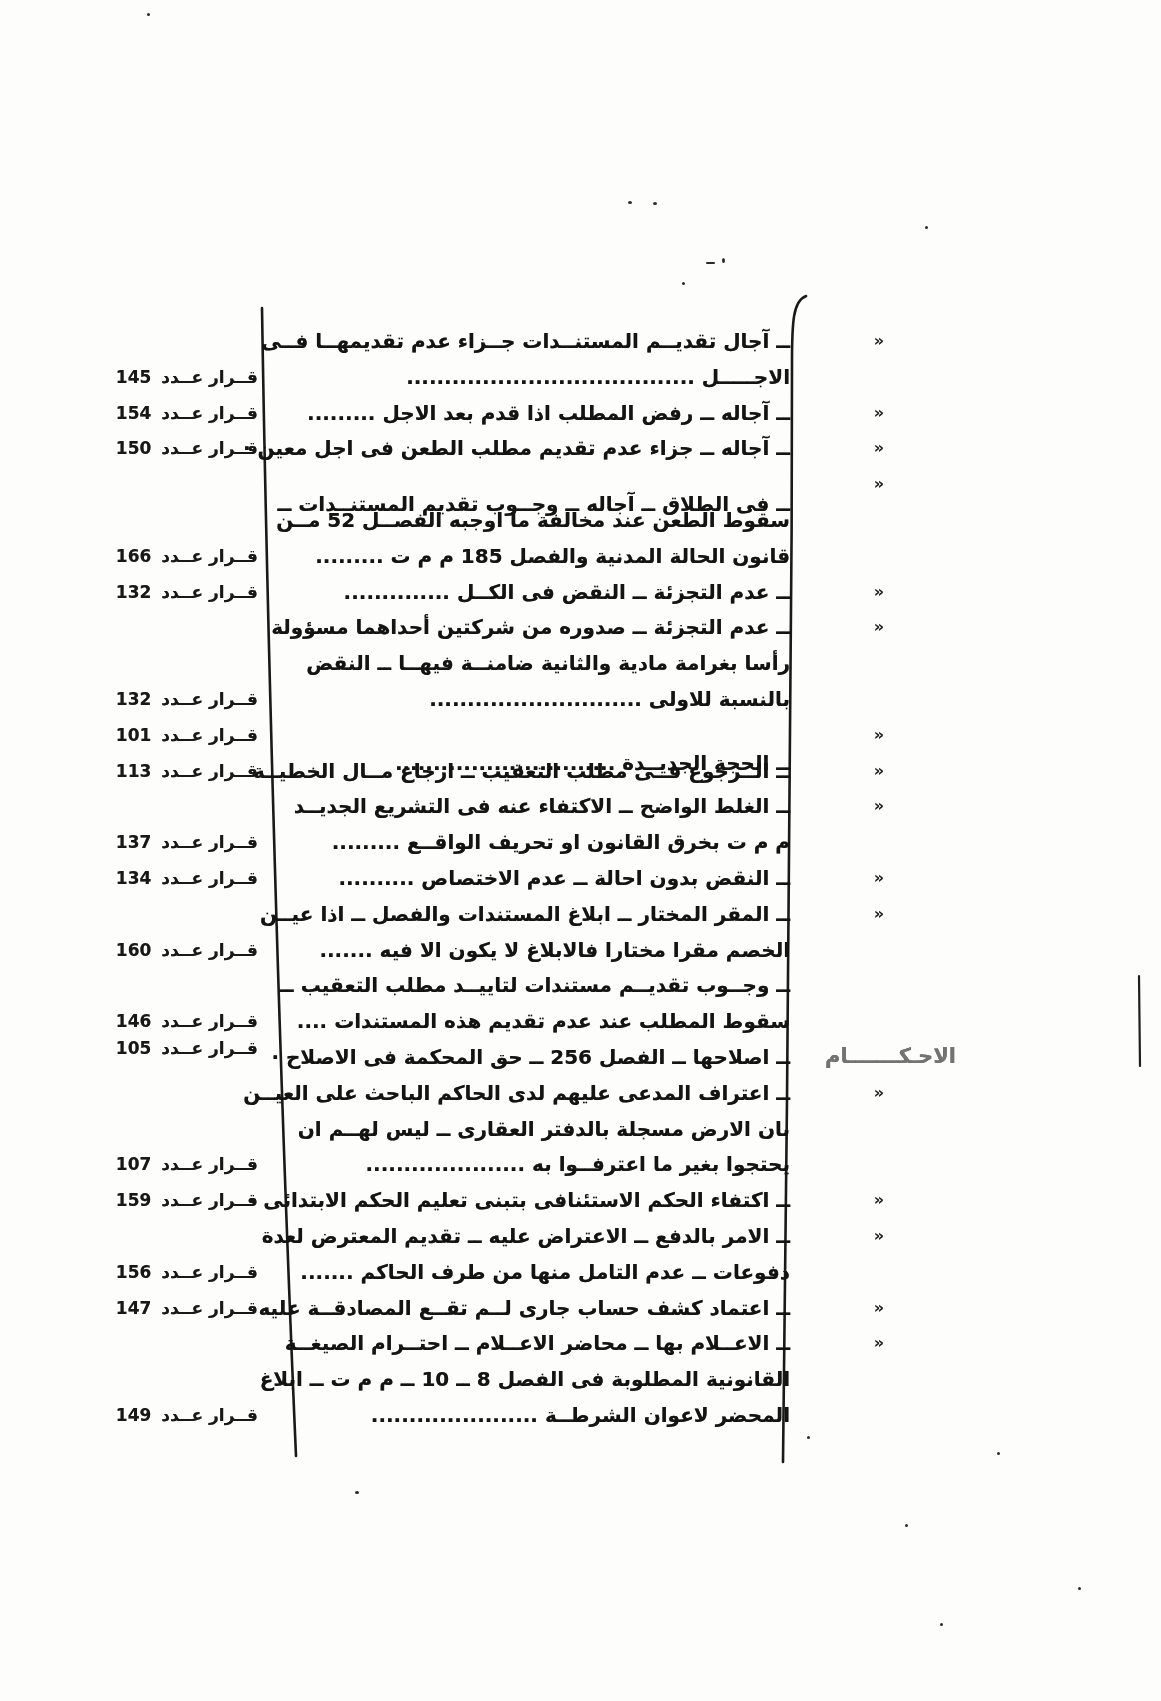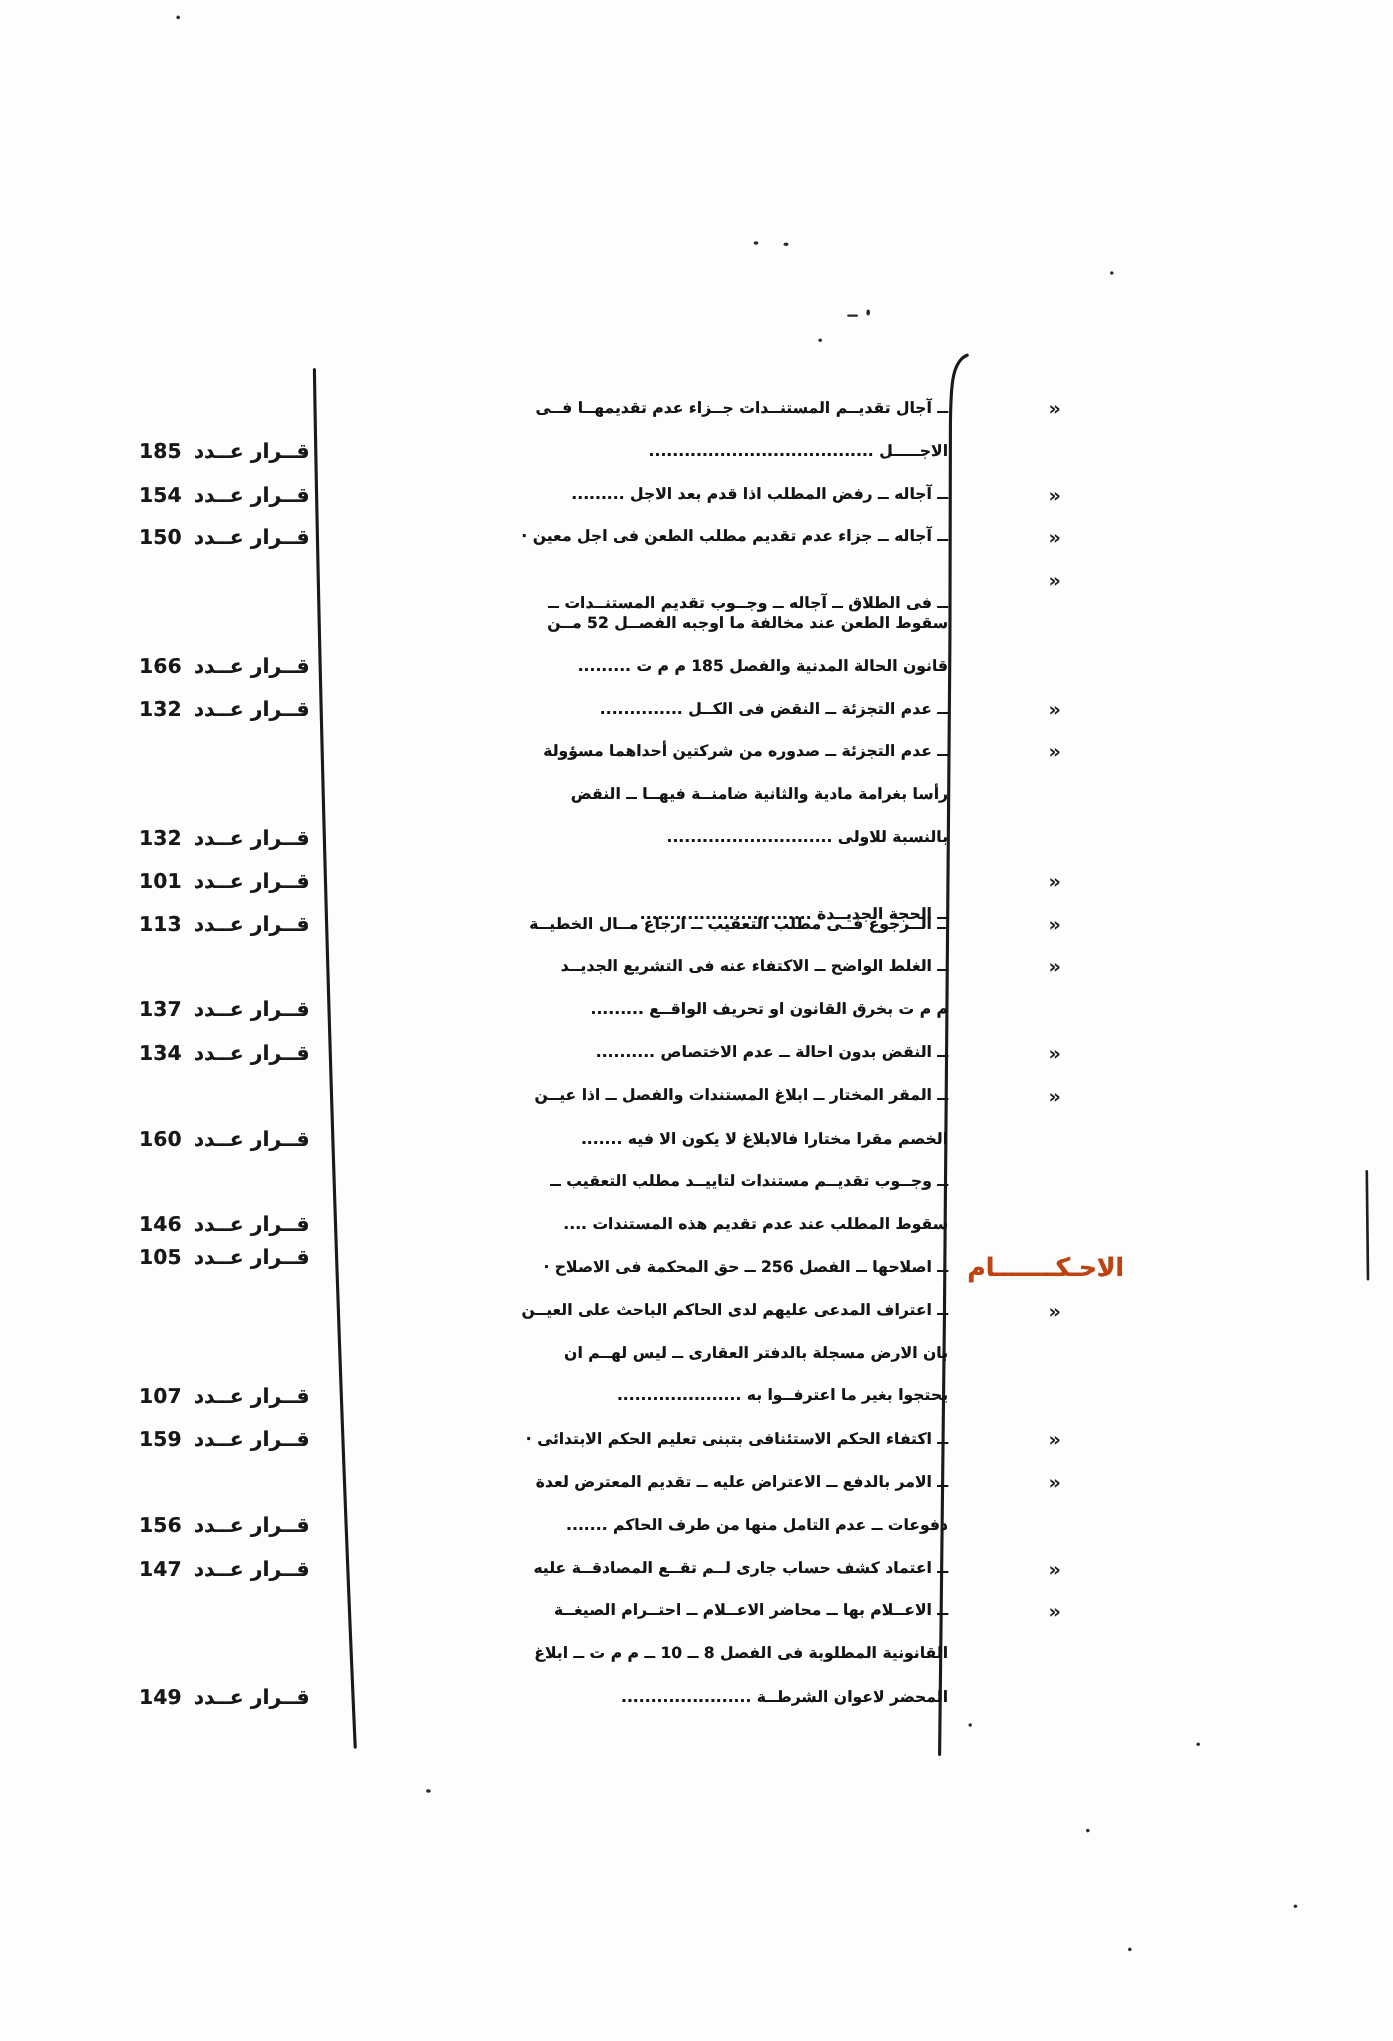--- a/index.html
+++ b/index.html
@@ -9,21 +9,21 @@
     width:1161px; height:1701px;
     background:#fdfdfb;
     overflow:hidden;
     color:#151515;
   }
   .rules-svg{position:absolute; left:0; top:0; pointer-events:none;}
   .toc-line{
     position:absolute;
     left:298px; width:492px; height:36px;
     direction:rtl; text-align:right;
-    font-size:13px; font-weight:bold; line-height:36px;
+    font-size:20px; font-weight:bold; line-height:36px;
     white-space:nowrap; overflow:visible;
     color:#141414;
     text-shadow:0 0 .5px rgba(10,10,10,.55);
     letter-spacing:.2px;
   }
   .decision-ref{
     position:absolute;
     left:106px; width:152px; height:36px;
     direction:rtl; text-align:right;
     font-size:17px; font-weight:bold; line-height:36px;
@@ -35,24 +35,24 @@
   .ditto-mark{
     position:absolute;
     left:862px; width:34px; height:36px;
     direction:ltr; text-align:center;
     font-size:16px; font-weight:bold; line-height:36px;
     color:#1c1c1c;
   }
   .section-heading{
     position:absolute;
     left:806px; width:150px; height:36px;
-    direction:rtl; text-align:left;
+    direction:rtl; text-align:right;
     font-size:21px; font-weight:bold; line-height:34px;
     white-space:nowrap;
-    color:#c2410c;
+    color:#737373;
     text-shadow:0 0 .6px rgba(10,10,10,.6);
   }
   .speck{
     position:absolute; background:#2a2a2a; border-radius:50%;
   }
   .speck.dash{border-radius:1px;}
 </style>
 </head>
 <body>
 
@@ -61,21 +61,21 @@
   <svg class="rules-svg" width="1161" height="1701" viewBox="0 0 1161 1701">
     <path d="M 262 308 C 266 560 277 1020 296 1456" stroke="#1a1a1a" stroke-width="2.6" fill="none" stroke-linecap="round"></path>
     <path d="M 806 296 C 793 301 792 322 792 362 C 792 620 789 900 787 1100 C 786 1255 784 1365 783 1462" stroke="#1a1a1a" stroke-width="2.6" fill="none" stroke-linecap="round"></path>
     <path d="M 1139 976 L 1140 1066" stroke="#1f1f1f" stroke-width="2.2" fill="none" stroke-linecap="round"></path>
   </svg>
 
   <div>
       <div class="toc-line" style="top: 323px;">ــ آجال تقديــم المستنــدات جــزاء عدم تقديمهــا فــى</div>
       <span class="ditto-mark" style="top: 323px;">»</span>
       <div class="toc-line" style="top: 359px;">الاجـــــل ......................................</div>
-      <div class="decision-ref" style="top: 359px;"><span>قــرار عــدد</span><span class="num">185</span></div>
+      <div class="decision-ref" style="top: 359px;"><span>قــرار عــدد</span><span class="num">145</span></div>
       <div class="toc-line" style="top: 395px; text-align: right;">ــ آجاله ــ رفض المطلب اذا قدم بعد الاجل .........</div>
       <div class="decision-ref" style="top: 395px;"><span>قــرار عــدد</span><span class="num">154</span></div>
       <span class="ditto-mark" style="top: 395px;">»</span>
       <div class="toc-line" style="top: 430px;">ــ آجاله ــ جزاء عدم تقديم مطلب الطعن فى اجل معين ·</div>
       <div class="decision-ref" style="top: 430px;"><span>قــرار عــدد</span><span class="num">150</span></div>
       <span class="ditto-mark" style="top: 430px;">»</span>
       <div class="toc-line" style="top: 486px;">ــ فى الطلاق ــ آجاله ــ وجــوب تقديم المستنــدات ــ</div>
       <span class="ditto-mark" style="top: 466px;">»</span>
       <div class="toc-line" style="top: 502px;">سقوط الطعن عند مخالفة ما اوجبه الفصــل 52 مــن</div>
       <div class="toc-line" style="top: 538px;">قانون الحالة المدنية والفصل 185 م م ت .........</div>

